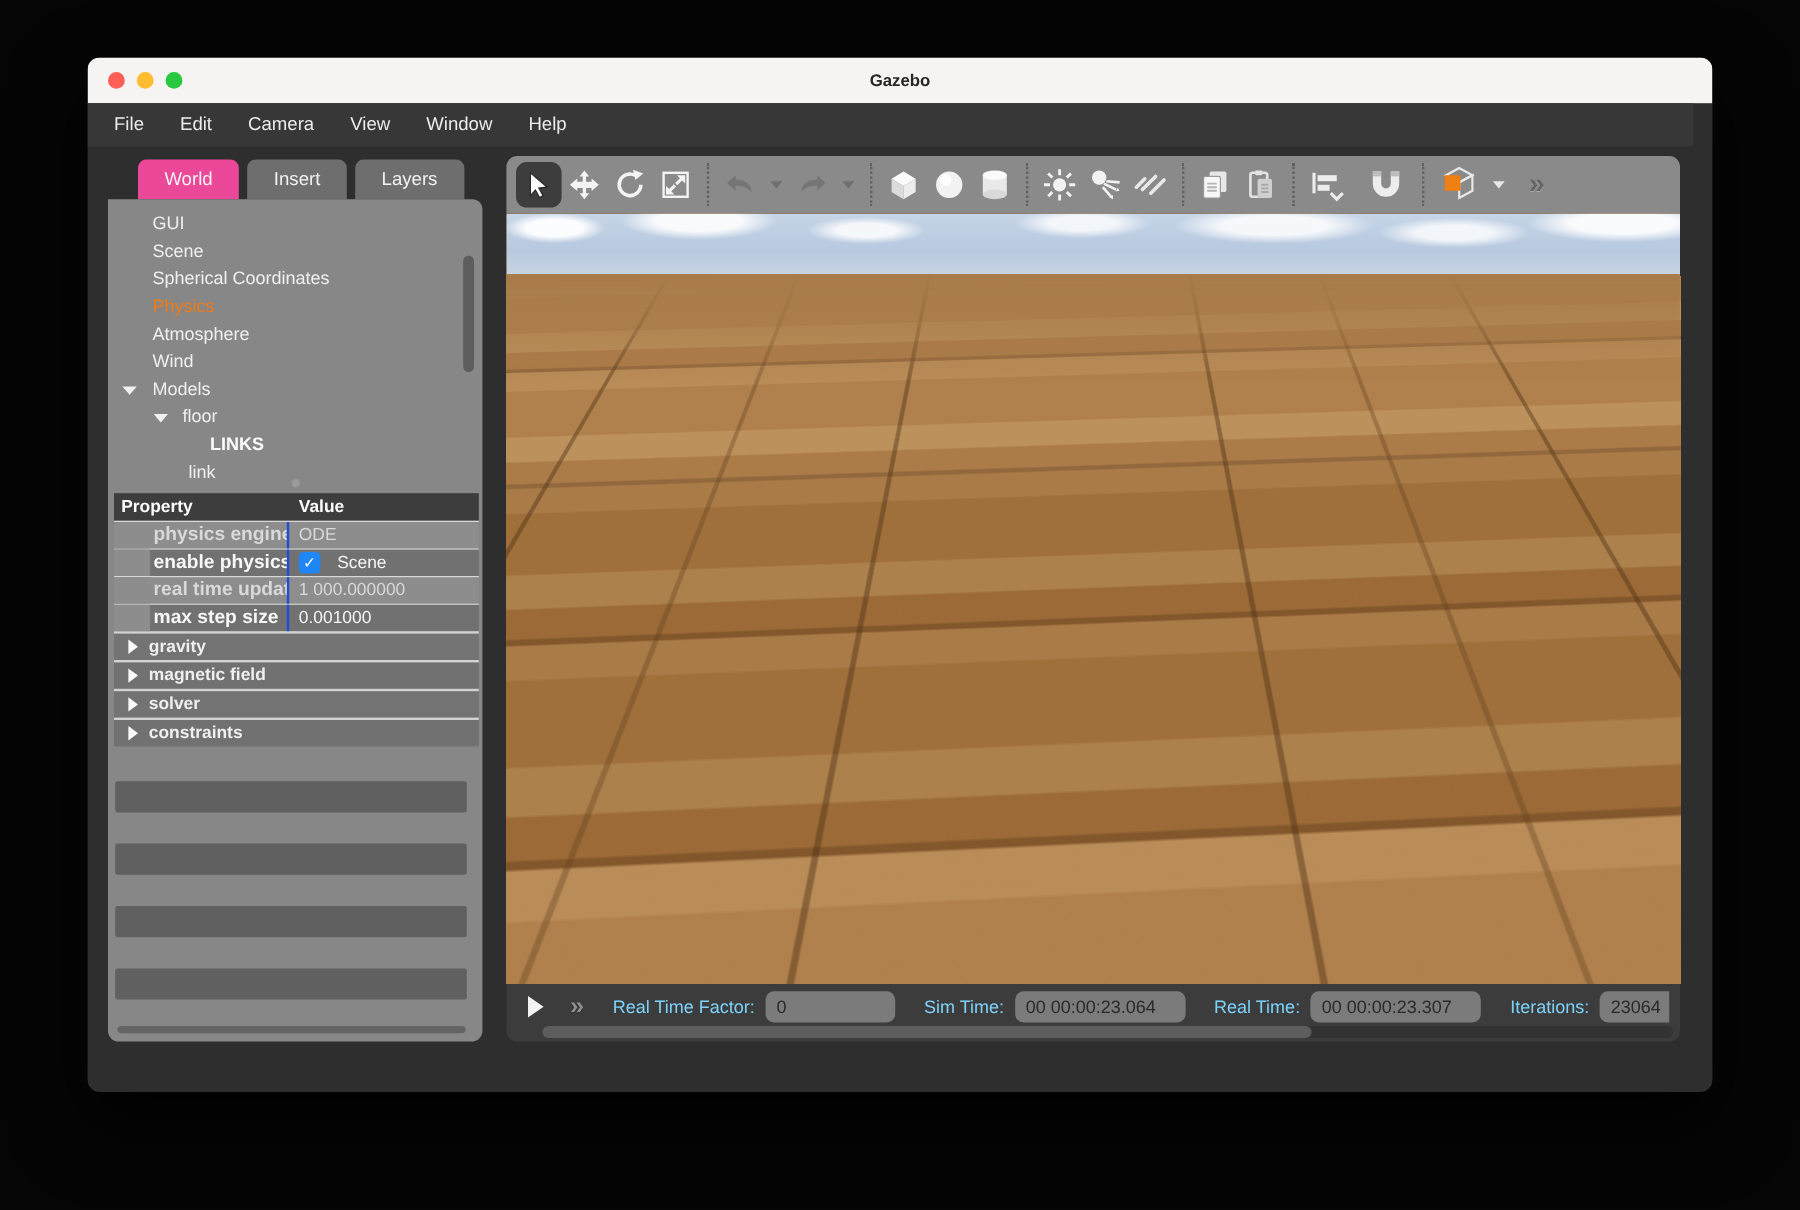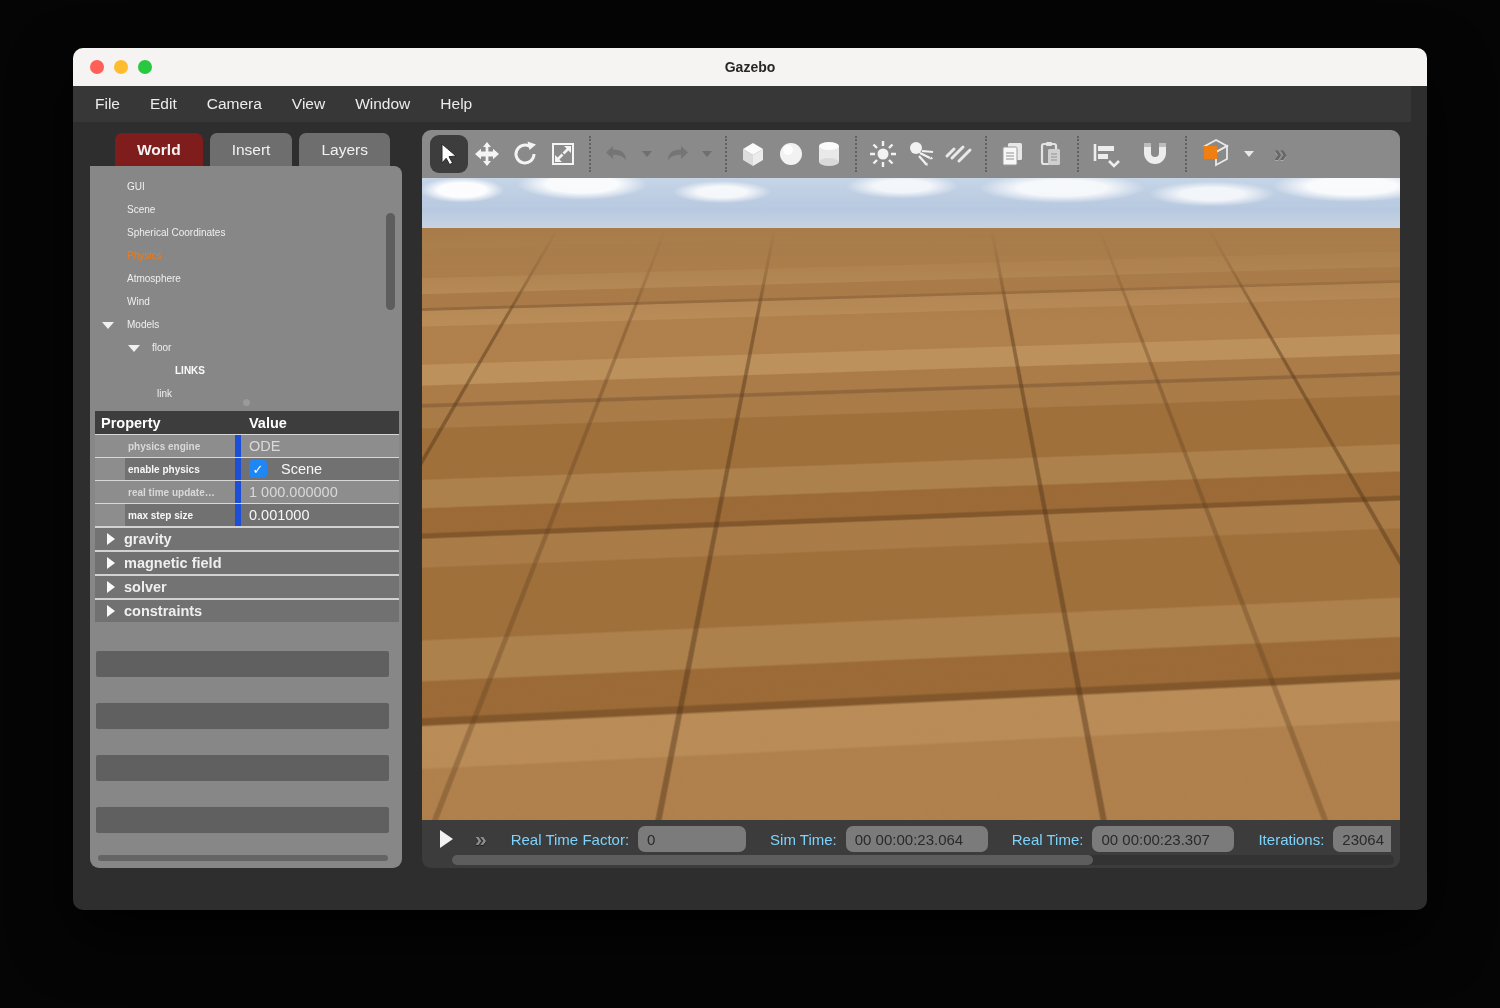--- a/index.html
+++ b/index.html
@@ -19,46 +19,46 @@
   .win-title { position:absolute; left:0; right:0; text-align:center; font-size:14px;
                font-weight:bold; color:#272727; }
   .menubar { position:absolute; left:0; top:38px; right:16px; height:36px; background:#373737;
              display:flex; align-items:center; gap:30px; padding-left:22px; }
   .menu-item { color:#ececec; font-size:15.5px; }
 
   
   .tabs { position:absolute; left:42px; top:85px; display:flex; gap:7px; }
   .tab { height:33px; padding:0 22px; display:flex; align-items:center; font-size:15.5px;
          color:#f2f2f2; background:#6e6e6e; border-radius:7px 7px 0 0; }
-  .tab.active { background:#7f1d1d;font-weight:bold; }
+  .tab.active { background:#ec4899; }
   .panel { position:absolute; left:17px; top:118px; width:312px; height:702px;
            background:#878787; border-radius:0 8px 9px 9px; overflow:hidden; }
   .tree { position:absolute; left:0; top:9px; right:0; }
-  .ti { height:23px; line-height:23px; font-size:10px; color:#efefef; padding-left:37px;
+  .ti { height:23px; line-height:23px; font-size:15px; color:#efefef; padding-left:37px;
         position:relative; white-space:nowrap; }
   .ti.selected { color:#ef7b17; }
   .ti.bold { font-weight:bold; color:#fafafa; }
   .tri-down { position:absolute; top:9px; width:0; height:0;
               border-left:6px solid transparent; border-right:6px solid transparent;
               border-top:7px solid #f0f0f0; }
   .tree-scroll { position:absolute; right:7px; top:47px; width:9px; height:97px;
                  background:#5d5d5d; border-radius:5px; }
   .split-dot { position:absolute; left:50%; top:233px; width:7px; height:7px; margin-left:-3px;
                border-radius:50%; background:#9a9a9a; }
 
   
   .ptable { position:absolute; left:5px; top:245px; width:304px; }
   .phead { height:23px; background:#3d3d3d; display:flex; align-items:center; }
   .phead span { font-size:14.5px; font-weight:bold; color:#fdfdfd; }
   .phead .pcol { padding-left:6px; width:146px; }
   .phead .vcol { padding-left:8px; }
   .prow { height:23px; display:flex; align-items:stretch; border-top:1px solid #d8d8d8; }
   .prow .gutter { width:30px; background:#8d8d8d; }
-  .prow .name { width:116px; display:flex; align-items:center; font-size:10px; font-weight:bold;
-                padding-left:3px; border-right:6px solid #1d4ed8; white-space:nowrap; overflow:hidden; }
+  .prow .name { width:116px; display:flex; align-items:center; font-size:16px; font-weight:bold;
+                padding-left:3px; border-right:2px solid #1d4ed8; white-space:nowrap; overflow:hidden; }
   .prow .val { flex:1; display:flex; align-items:center; padding-left:8px; font-size:14.5px;
                white-space:nowrap; }
   .prow.light { background:#8d8d8d; } .prow.light .name { color:#d9d9d9; } .prow.light .val { color:#d9d9d9; }
   .prow.dark { background:#717171; } .prow.dark .name { color:#f7f7f7; } .prow.dark .val { color:#f7f7f7; }
   .checkbox { width:18px; height:18px; border-radius:4px; background:#1f86f5; color:#fff;
               display:inline-flex; align-items:center; justify-content:center;
               font-size:13px; font-weight:bold; margin-right:14px; }
   .pgroup { height:24px; display:flex; align-items:center; border-top:2px solid #d2d2d2;
             font-size:14.5px; font-weight:bold; color:#efefef; }
   .pgroup.light { background:#737373; } .pgroup.dark { background:#717171; }

